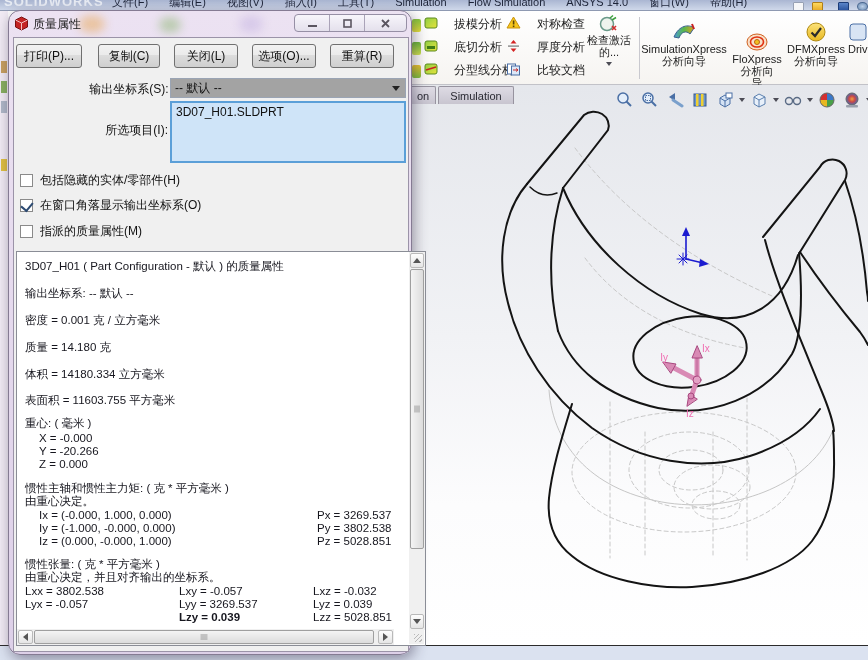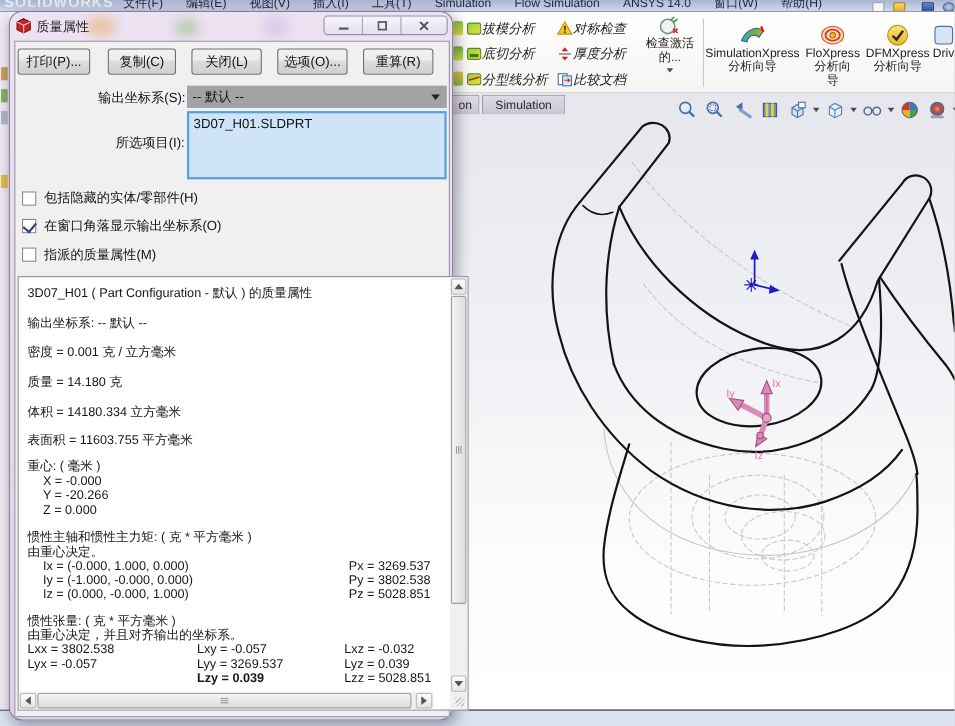--- a/index.html
+++ b/index.html
@@ -11,21 +11,21 @@
   #menubar{left:0;top:0;width:868px;height:11px;overflow:hidden;
     background:linear-gradient(#aab6d2,#cfd8ea);border-bottom:1px solid #8f9ab2;}
   #menubar .row{position:absolute;top:-6px;left:0;width:100%;white-space:nowrap;font-size:11px;color:#1d2438;}
   #menubar .brand{display:inline-block;width:100px;font-weight:bold;color:#e8ecf4;font-size:13px;letter-spacing:1px;padding-left:4px;}
   #menubar .mi{display:inline-block;padding:0 9px;}
   .qicon{top:2px;width:11px;height:9px;border-radius:1px;}
 
   
   #toolbar{left:0;top:11px;width:868px;height:74px;background:linear-gradient(#ffffff,#f6f4f1);
     border-bottom:1px solid #c2c2c8;}
-  .tb-row{position:absolute;height:20px;display:flex;align-items:center;gap:0;font-size:12px;color:#222;cursor:default;font-style:italic;}
+  .tb-row{position:absolute;height:20px;display:flex;gap:16px;font-size:12px;color:#222;cursor:default;}
   .tb-big{position:absolute;display:flex;flex-direction:column;align-items:center;font-size:11px;color:#222;text-align:center;line-height:12px;}
   .vsep{position:absolute;width:1px;background:#c9c9cf;}
   .dd-arrow{width:0;height:0;border-left:3px solid transparent;border-right:3px solid transparent;border-top:4px solid #4c4c55;display:inline-block;}
 
   
   .cmtab{top:86px;height:18px;background:linear-gradient(#dedbe4,#c8c5d0);border:1px solid #97939f;border-bottom:none;
     border-radius:2px 2px 0 0;font-size:11px;color:#2a2a33;display:flex;align-items:center;justify-content:center;}
 
   
   #viewport{left:0;top:85px;width:868px;height:560px;
@@ -182,21 +182,21 @@
               <stop offset="0" stop-color="#4a9ad4"></stop>
               <stop offset=".5" stop-color="#57b84a"></stop>
               <stop offset="1" stop-color="#e0a020"></stop>
             </linearGradient>
           </defs>
           <path d="M21 3 l2 5" stroke="#c82020" stroke-width="2"></path>
         </svg>
       <span>SimulationXpress</span>
       <span>分析向导</span>
     </div>
-    <div class="tb-big" style="left:731px;top:10px;width:52px;text-align:center;">
+    <div class="tb-big" style="left:731px;top:20px;width:52px;text-align:center;">
       <svg width="24" height="22">
           <ellipse cx="12" cy="11" rx="10" ry="8" fill="#f8e0c8" stroke="#d06020"></ellipse>
           <ellipse cx="12" cy="11" rx="6.5" ry="5" fill="none" stroke="#e03010" stroke-width="1.6"></ellipse>
           <circle cx="12" cy="11" r="2.5" fill="#f0c020" stroke="#c06010"></circle>
         </svg>
       <span>FloXpress</span>
       <span style="width:42px;">分析向导</span>
     </div>
     <div class="tb-big" style="left:786px;top:10px;width:60px;">
       <svg width="22" height="22">

